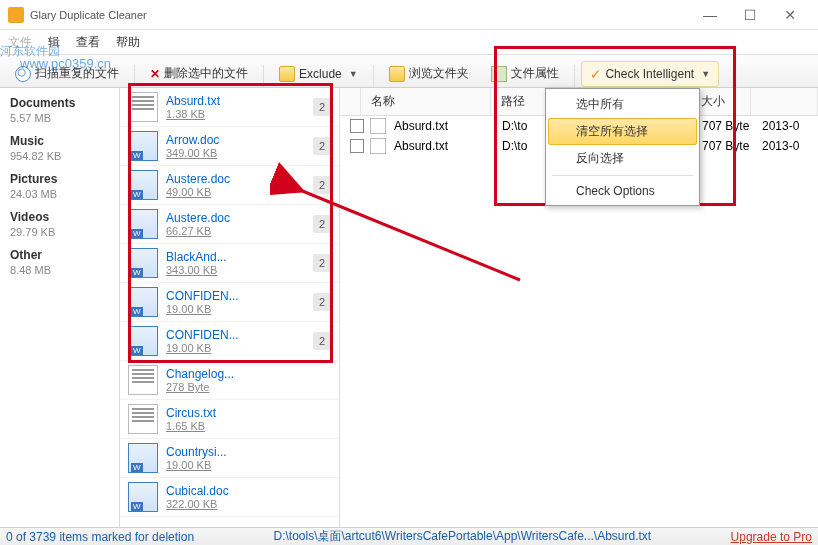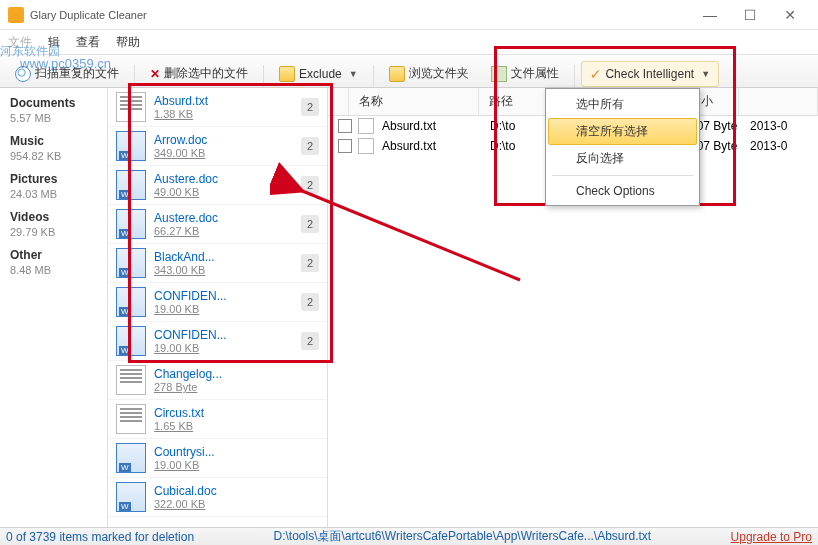--- a/index.html
+++ b/index.html
@@ -19,21 +19,21 @@
 .toolbar .sep { width: 1px; height: 22px; background: #ddd; margin: 0 2px; }
 .toolbar .arrow { font-size: 9px; color: #555; margin-left: 3px; }
 .ticon { width: 16px; height: 16px; display: inline-block; }
 .ic-search { background: radial-gradient(circle at 40% 40%, #fff 20%, #6aa9e0 30%, #fff 38%); border: 1px solid #5590c8; border-radius: 50%; position: relative; }
 .ic-folder { background: linear-gradient(#ffe69a,#f7c94b); border: 1px solid #d6a830; border-radius: 2px; }
 .ic-check { color: #e68a2e; font-size: 14px; }
 .ic-x { color: #d0021b; font-weight: bold; }
 
 .content { display: flex; height: calc(100% - 30px - 24px - 34px - 18px); }
 
-.sidebar { width: 108px; border-right: 1px solid #ddd; padding: 8px 10px; background: #fff; }
+.sidebar { width: 120px; border-right: 1px solid #ddd; padding: 8px 10px; background: #fff; }
 .sidebar .cat { margin-bottom: 10px; }
 .sidebar .cat .name { font-weight: bold; color: #333; font-size: 12px; }
 .sidebar .cat .size { color: #888; font-size: 11px; margin-top: 2px; }
 
 .filelist { width: 220px; border-right: 1px solid #ddd; overflow-y: auto; position: relative; }
 .filelist::-webkit-scrollbar { width: 14px; }
 .filelist::-webkit-scrollbar-thumb { background: #c8c8c8; border: 3px solid #f0f0f0; border-radius: 7px; }
 .row { display: flex; align-items: center; padding: 4px 8px; gap: 8px; border-bottom: 1px solid #f2f2f2; }
 .row .fico { width: 30px; height: 30px; background: #fff; border: 1px solid #bbb; display: flex; flex-direction: column; padding: 3px; gap: 2px; }
 .row .fico.txt div { height: 2px; background: #999; }

